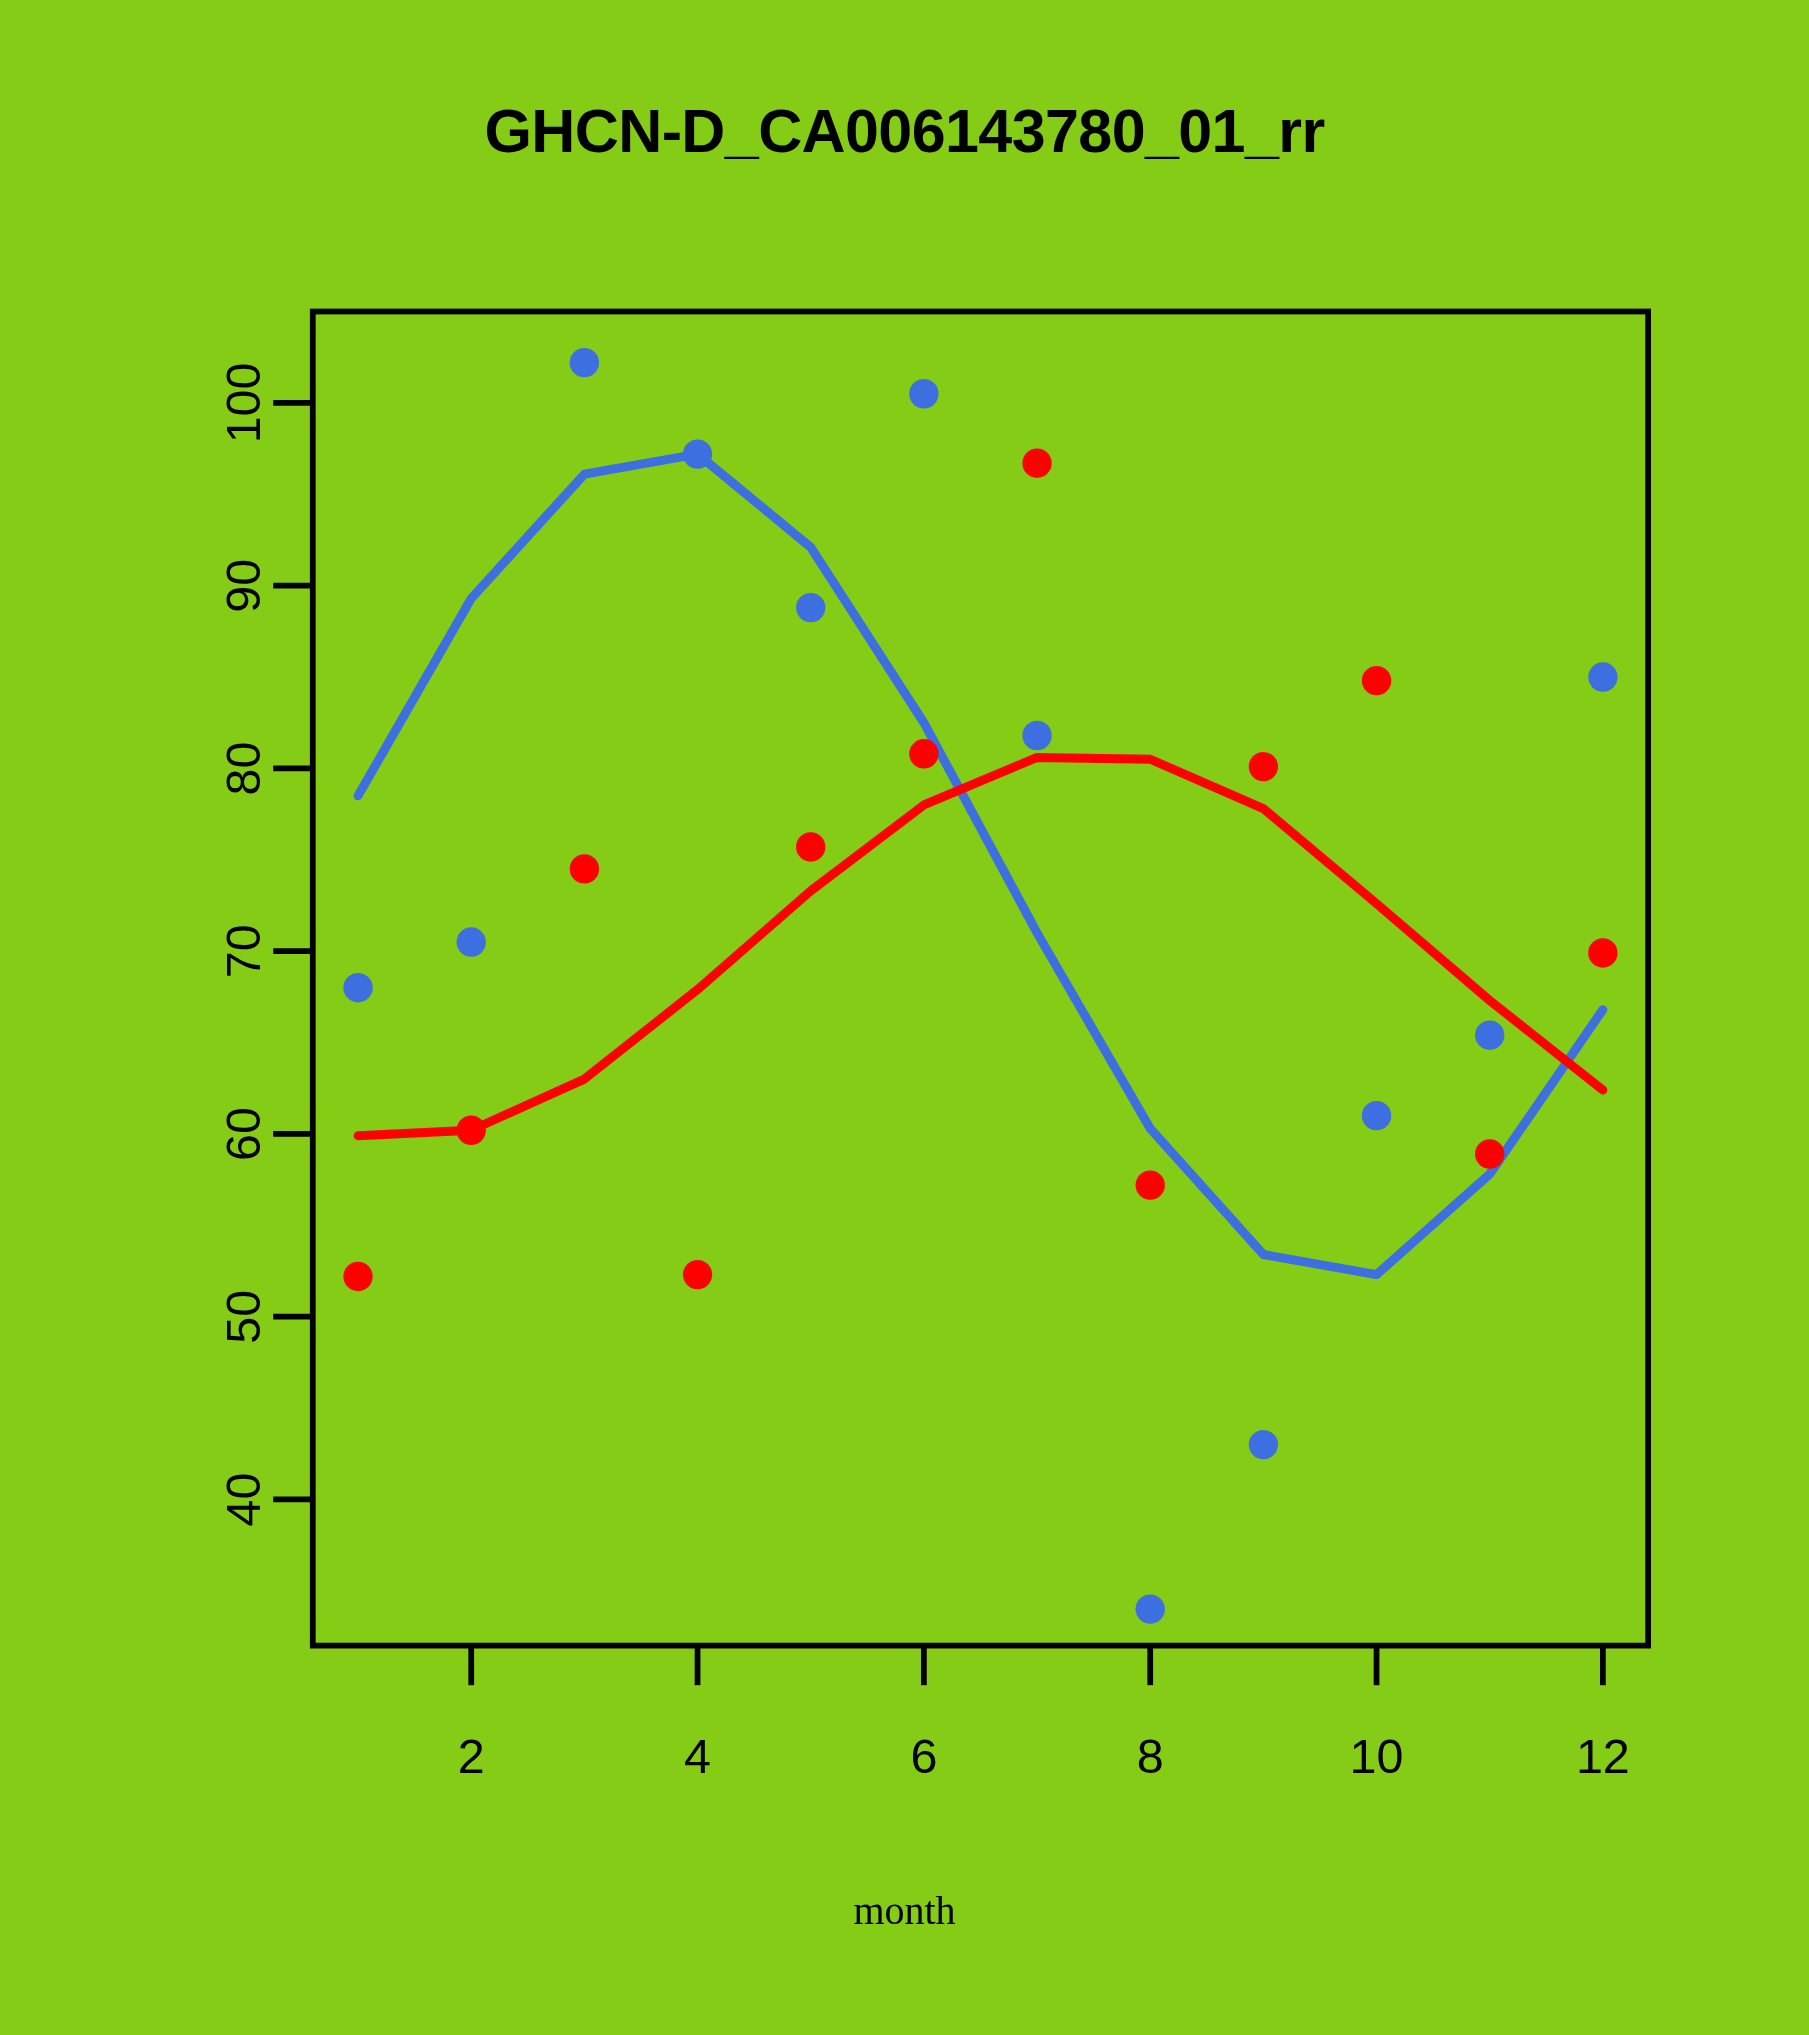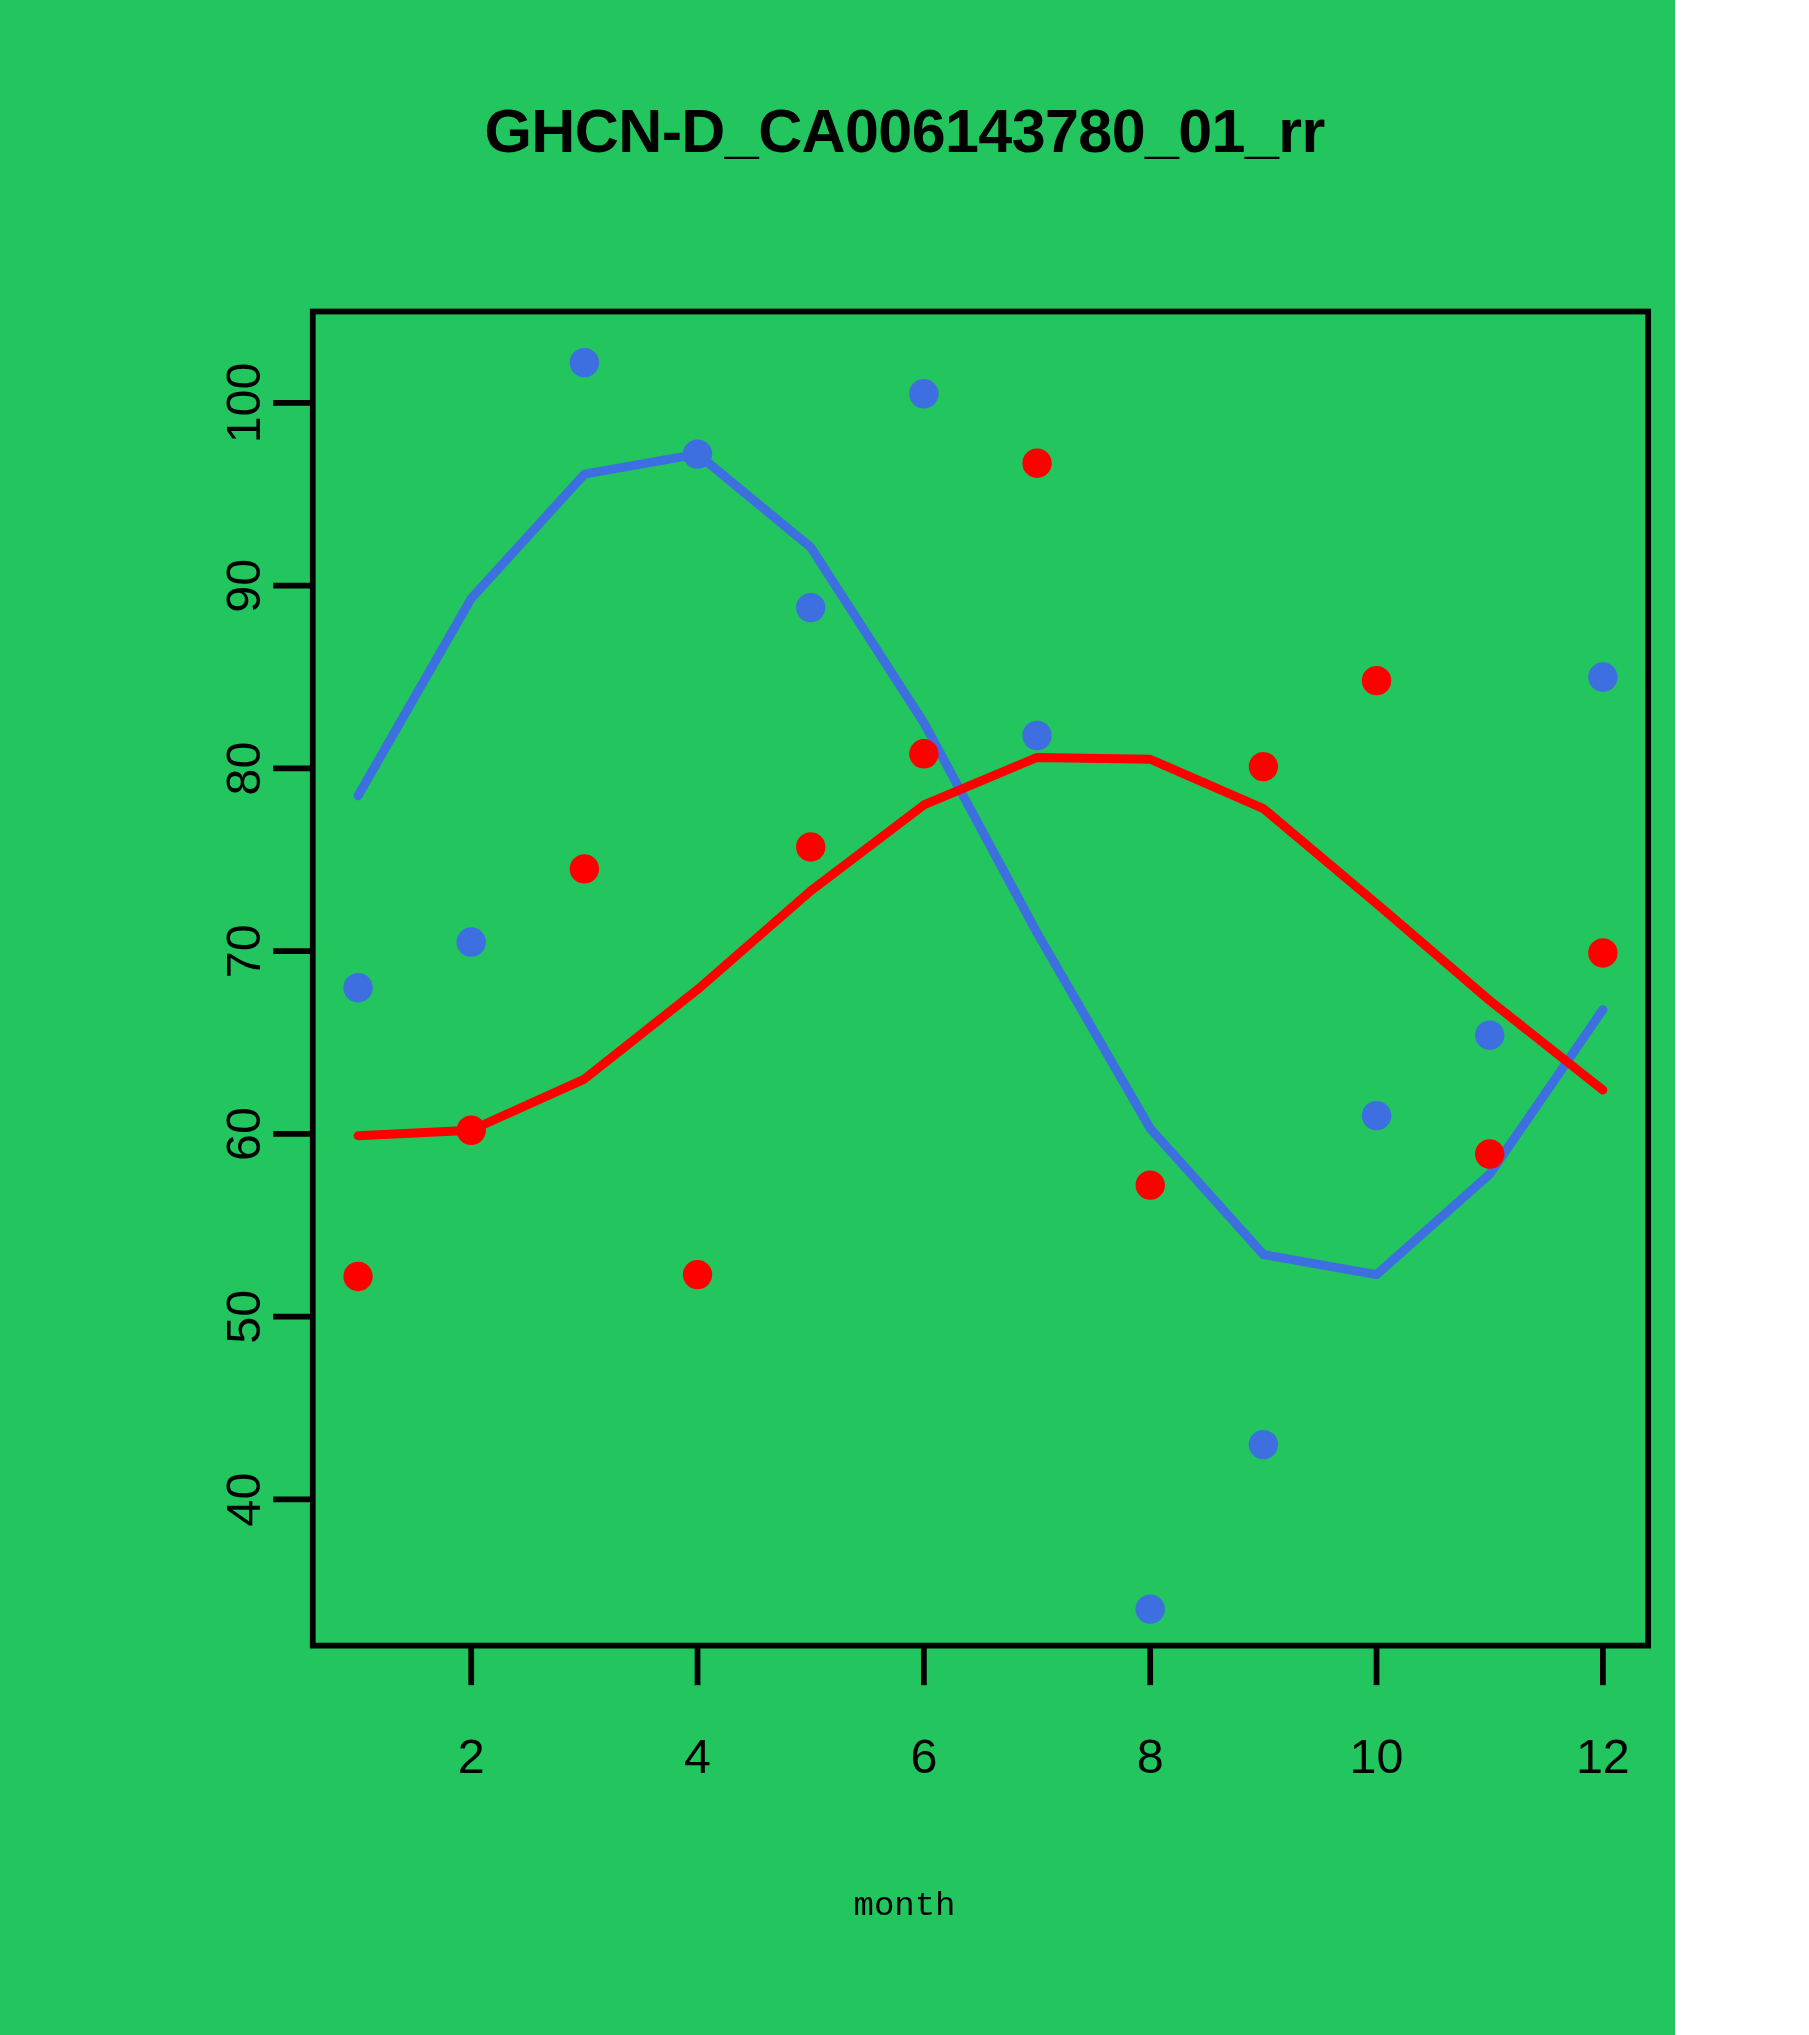--- a/index.html
+++ b/index.html
@@ -10,45 +10,45 @@
   }
   body {
     width: 1809px;
     height: 2035px;
     font-family: "Liberation Sans", sans-serif;
     overflow: hidden;
     position: relative;
   }
   #plot-root {
     position: relative;
-    width: 1675px;
+    width: 1809px;
     height: 2035px;
-    background: #22c55e;
+    background: #84cc16;
   }
   #chart-title {
     position: absolute;
     left: 0;
     top: 96px;
     width: 1809px;
     text-align: center;
     font-family: "Liberation Sans", sans-serif;
     font-weight: bold;
     font-size: 61px;
     letter-spacing: -0.6px;
     color: #000000;
     white-space: nowrap;
   }
   #x-axis-label {
     position: absolute;
     left: 0;
     top: 1887px;
     width: 1809px;
     text-align: center;
-    font-family: Liberation Mono, monospace;
-    font-size: 34px;
+    font-family: Liberation Serif, serif;
+    font-size: 40px;
     color: #000000;
   }
   #chart-svg {
     position: absolute;
     left: 0;
     top: 0;
   }
   .tick-label-x {
     font-family: "Liberation Sans", sans-serif;
     font-size: 76px;

